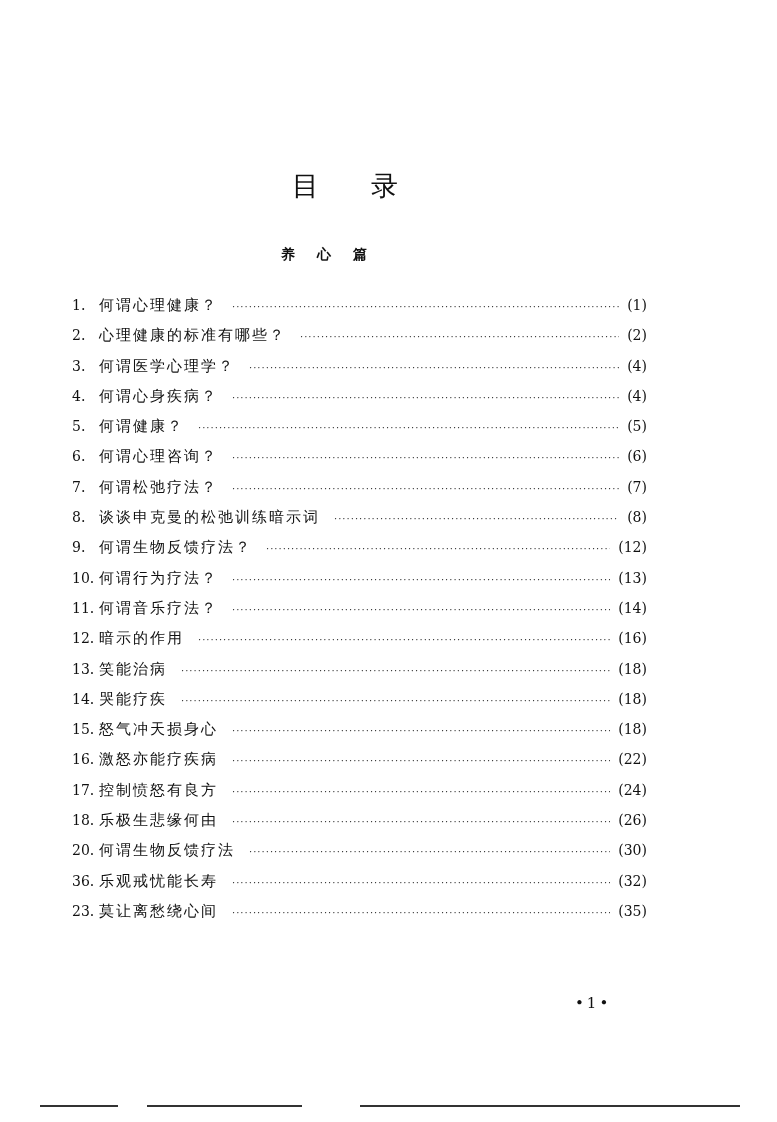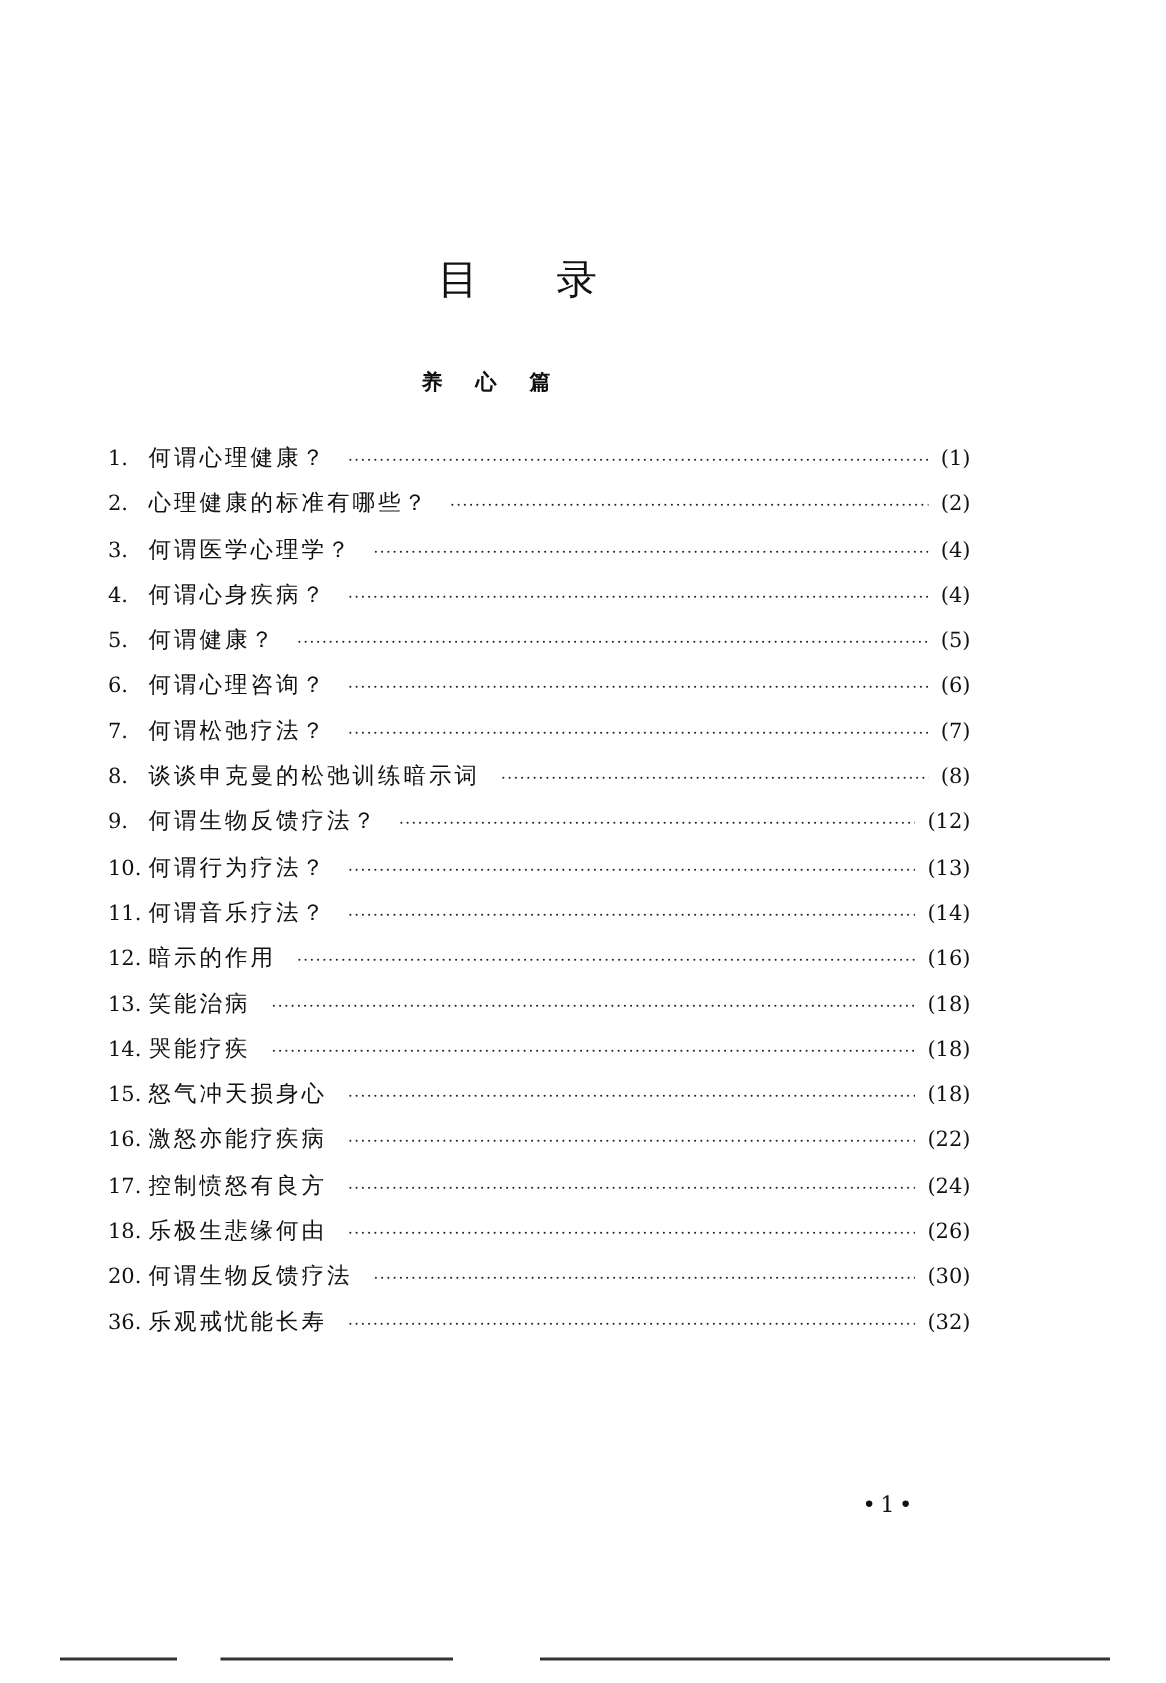--- a/index.html
+++ b/index.html
@@ -212,19 +212,25 @@
       <span class="label">何谓生物反馈疗法</span>
       <span class="dots"></span>
       <span class="page">(30)</span>
     </div>
   <div class="row">
       <span class="num">36.</span>
       <span class="label">乐观戒忧能长寿</span>
       <span class="dots"></span>
       <span class="page">(32)</span>
     </div>
+  <div class="row">
+      <span class="num">23.</span>
+      <span class="label">莫让离愁绕心间</span>
+      <span class="dots"></span>
+      <span class="page">(35)</span>
+    </div>
 </div>
 
 <div class="footer-page">•1•</div>
 
 <div class="scanline" style="top:1105px; left:40px; width:78px;"></div>
 <div class="scanline" style="top:1105px; left:147px; width:155px;"></div>
 <div class="scanline" style="top:1105px; left:360px; width:380px;"></div>
 
 </body></html>

